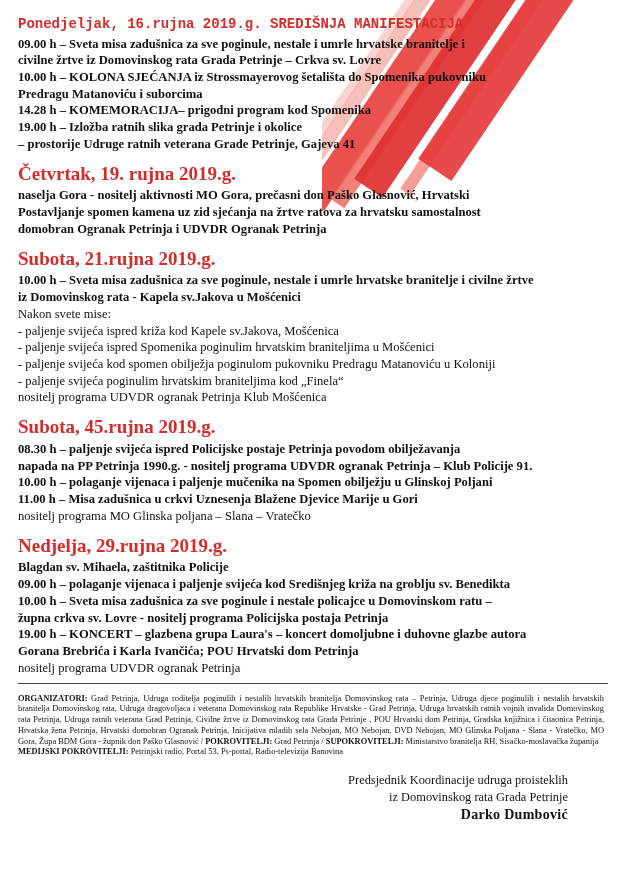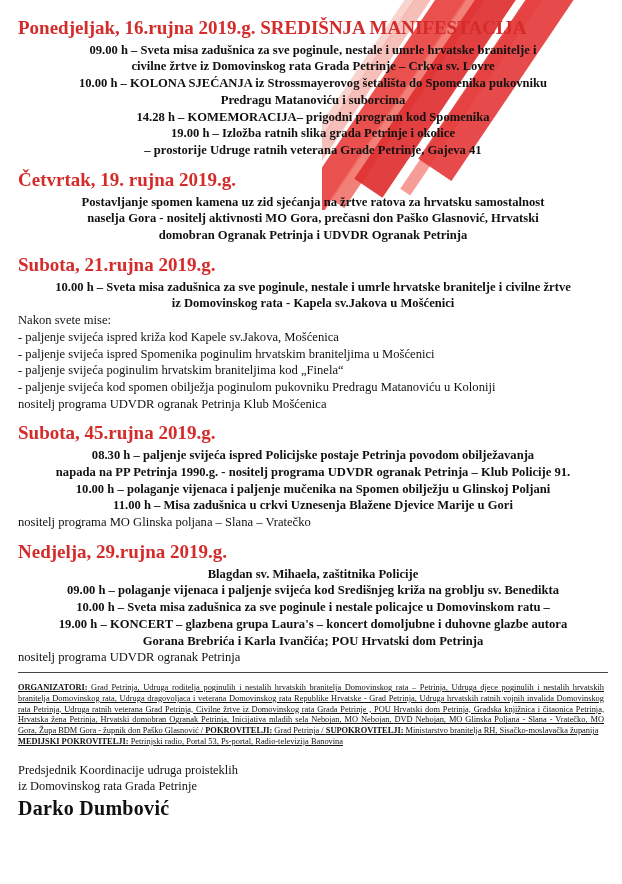--- a/index.html
+++ b/index.html
@@ -48,58 +48,58 @@
   }
 
   .sect-head {
     color: #d42b2b;
     font-weight: bold;
     font-size: 19px;
     line-height: 1.25;
     margin: 0 0 2px 0;
   }
   .sect-head.first {
-    font-size: 19px;
+    font-size: 14px;
+    font-family: Liberation Mono, monospace;
   }
   .line {
     font-size: 12.6px;
     line-height: 1.33;
     margin: 0;
     padding: 0;
   }
-  .line.b { font-weight: bold; text-align: center; }
+  .line.b { font-weight: bold; }
   .spacer { height: 7px; }
 
   .block { margin-bottom: 2px; }
 
   
   .footer {
     margin-top: 10px;
     font-size: 8.4px;
     line-height: 1.28;
     text-align: justify;
     padding-right: 4px;
-    text-decoration: underline;
   }
   .footer b { font-weight: bold; }
   .sep-line {
     border: 0;
     border-top: 1px solid #444;
     margin: 6px 0 5px 0;
   }
   .signature {
     margin-top: 14px;
-    text-align: left;
+    text-align: right;
     font-size: 12.4px;
     line-height: 1.35;
     padding-right: 40px;
   }
   .signature .name {
     font-weight: bold;
-    font-size: 20px;
+    font-size: 14px;
     letter-spacing: .3px;
   }
 </style>
 </head>
 <body>
 
 <div class="ribbons">
   <div class="ribbon r7"></div>
   <div class="ribbon r6"></div>
   <div class="ribbon r1"></div>
@@ -119,36 +119,36 @@
     <div class="line b">Predragu Matanoviću i suborcima</div>
     <div class="line b">14.28 h –  KOMEMORACIJA– prigodni program kod Spomenika</div>
     <div class="line b">19.00 h –  Izložba ratnih slika grada Petrinje i okolice</div>
     <div class="line b it">– prostorije Udruge ratnih veterana Grade Petrinje, Gajeva 41</div>
   </div>
 
   <div class="spacer"></div>
 
   <div class="block">
     <div class="sect-head">Četvrtak, 19. rujna 2019.g.</div>
+    <div class="line b">naselja Gora - nositelj aktivnosti MO Gora, prečasni don Paško Glasnović, Hrvatski</div>
     <div class="line b">Postavljanje spomen kamena uz zid sjećanja na žrtve ratova za hrvatsku samostalnost</div>
-    <div class="line b">naselja Gora - nositelj aktivnosti MO Gora, prečasni don Paško Glasnović, Hrvatski</div>
     <div class="line b">domobran Ogranak Petrinja i UDVDR Ogranak Petrinja</div>
   </div>
 
   <div class="spacer"></div>
 
   <div class="block">
     <div class="sect-head">Subota, 21.rujna 2019.g.</div>
     <div class="line b">10.00 h –  Sveta misa zadušnica za sve poginule, nestale i umrle hrvatske branitelje i civilne žrtve</div>
     <div class="line b">iz Domovinskog rata - Kapela sv.Jakova u Mošćenici</div>
     <div class="line">Nakon svete mise:</div>
     <div class="line">- paljenje svijeća ispred križa kod Kapele sv.Jakova, Mošćenica</div>
     <div class="line">- paljenje svijeća ispred Spomenika poginulim hrvatskim braniteljima u Mošćenici</div>
+    <div class="line">- paljenje svijeća kod spomen obilježja poginulom pukovniku Predragu Matanoviću u Koloniji</div>
     <div class="line">- paljenje svijeća poginulim hrvatskim braniteljima kod „Finela“</div>
-    <div class="line">- paljenje svijeća kod spomen obilježja poginulom pukovniku Predragu Matanoviću u Koloniji</div>
     <div class="line">nositelj programa UDVDR ogranak Petrinja Klub Mošćenica</div>
   </div>
 
   <div class="spacer"></div>
 
   <div class="block">
     <div class="sect-head">Subota, 45.rujna 2019.g.</div>
     <div class="line b">08.30 h –   paljenje svijeća  ispred Policijske postaje Petrinja povodom obilježavanja</div>
     <div class="line b">napada na PP Petrinja 1990.g. - nositelj programa UDVDR ogranak Petrinja – Klub Policije 91.</div>
     <div class="line b">10.00 h –  polaganje vijenaca i paljenje mučenika na Spomen obilježju u Glinskoj Poljani</div>
@@ -156,20 +156,21 @@
     <div class="line">nositelj programa MO Glinska poljana – Slana – Vratečko</div>
   </div>
 
   <div class="spacer"></div>
 
   <div class="block">
     <div class="sect-head">Nedjelja, 29.rujna 2019.g.</div>
     <div class="line b">Blagdan sv. Mihaela, zaštitnika Policije</div>
     <div class="line b">09.00 h –   polaganje vijenaca i paljenje svijeća kod Središnjeg križa na groblju sv. Benedikta</div>
     <div class="line b">10.00 h –  Sveta misa zadušnica za sve poginule i nestale policajce u Domovinskom ratu –</div>
+    <div class="line b">župna crkva sv. Lovre - nositelj programa Policijska postaja Petrinja</div>
     <div class="line b">19.00 h – KONCERT – glazbena grupa Laura's – koncert domoljubne i duhovne glazbe autora</div>
     <div class="line b">Gorana Brebrića i Karla Ivančića; POU Hrvatski dom Petrinja</div>
     <div class="line">nositelj programa UDVDR ogranak Petrinja</div>
   </div>
 
   <hr class="sep-line">
 
   <div class="footer">
     <b>ORGANIZATORI:</b><span> Grad Petrinja, Udruga roditelja poginulih i nestalih hrvatskih branitelja Domovinskog rata – Petrinja, Udruga djece poginulih i nestalih hrvatskih branitelja Domovinskog rata, Udruga dragovoljaca i veterana Domovinskog rata Republike Hrvatske - Grad Petrinja, Udruga hrvatskih ratnih vojnih invalida Domovinskog rata Petrinja, Udruga ratnih veterana Grad Petrinja, Civilne žrtve iz Domovinskog rata Grada Petrinje , POU Hrvatski dom Petrinja, Gradska knjižnica i čitaonica Petrinja, Hrvatska žena Petrinja, Hrvatski domobran Ogranak Petrinja, Inicijativa mladih sela Nebojan, MO Nebojan, DVD Nebojan, MO Glinska Poljana - Slana - Vratečko, MO Gora, Župa BDM Gora - župnik don Paško Glasnović / </span><b>POKROVITELJI:</b><span> Grad Petrinja / </span><b>SUPOKROVITELJI:</b><span> Ministarstvo branitelja RH, Sisačko-moslavačka županija</span><br>
     <b>MEDIJSKI POKROVITELJI:</b><span> Petrinjski radio, Portal 53, Ps-portal, Radio-televizija Banovina</span>

